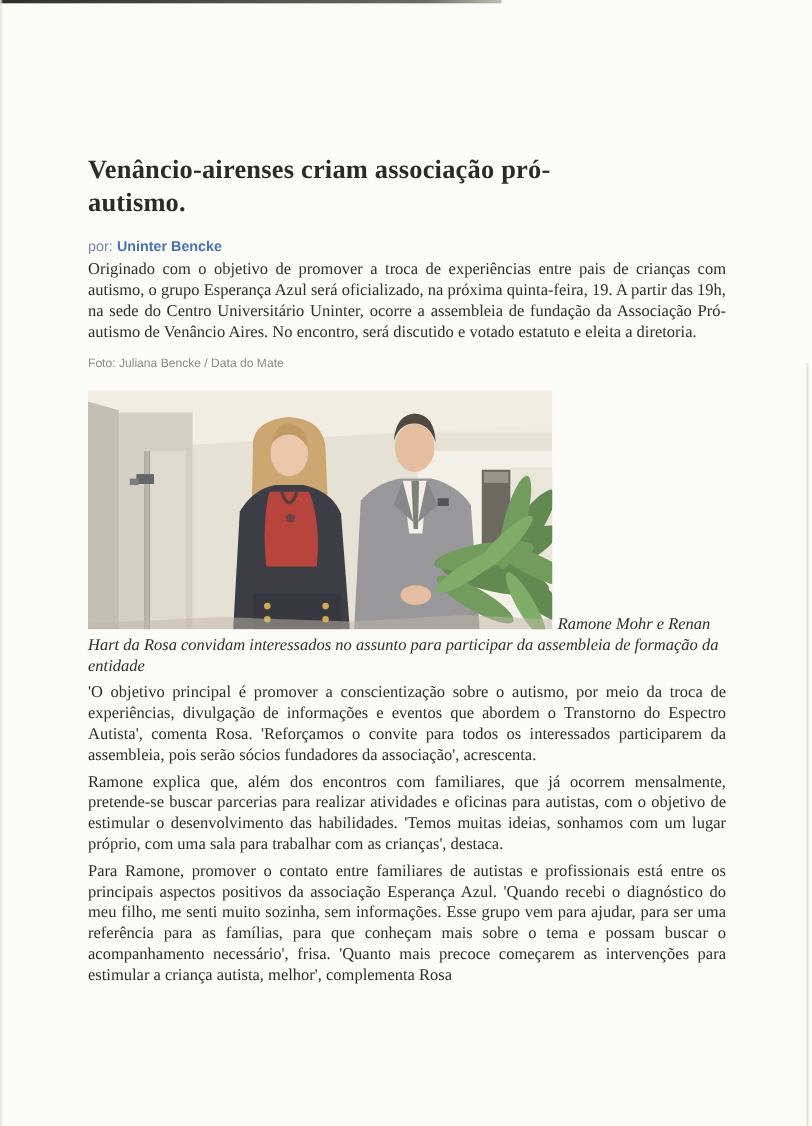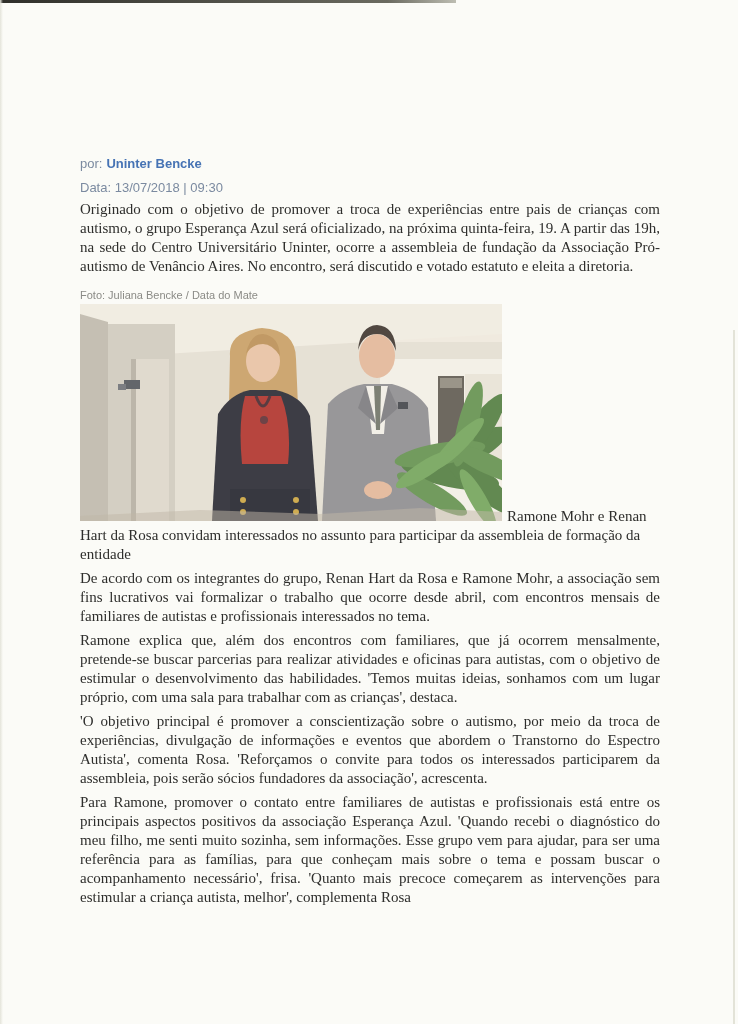--- a/index.html
+++ b/index.html
@@ -64,50 +64,51 @@
     text-align: justify;
     color: #2e2e2c;
   }
   .photo-credit {
     margin-top: 13px;
     font-family: "Liberation Sans", sans-serif;
     font-size: 11px;
     color: #8b8b86;
   }
   .photo-block {
-    margin-top: 3px;
+    margin-top: 18px;
     font-size: 15px;
     line-height: 19px;
     color: #2e2e2c;
+    font-style: italic;
   }
   .photo-frame {
     display: inline-block;
     width: 422px;
     height: 217px;
     margin-right: 5px;
     vertical-align: baseline;
     line-height: 0;
   }
   .photo-frame svg { display: block; }
 </style>
 </head>
 <body>
 
 <div class="scan-edge-top"></div>
 <div class="scan-edge-left"></div>
 <div class="scan-edge-right"></div>
 
 <div class="content">
 
+  <h1 class="title">Venâncio-airenses criam associação pró-autismo.</h1>
 
   <div class="byline">
     <span>por:</span><a class="author">Uninter Bencke</a>
   </div>
 
-  <div class="dateline">Data: 13/07/2018 | 09:30</div>
 
   <p class="body-par">Originado com o objetivo de promover a troca de experiências entre pais de crianças com autismo, o grupo Esperança Azul será oficializado, na próxima quinta-feira, 19. A partir das 19h, na sede do Centro Universitário Uninter, ocorre a assembleia de fundação da Associação Pró-autismo de Venâncio Aires. No encontro, será discutido e votado estatuto e eleita a diretoria.</p>
 
   <div class="photo-credit">Foto: Juliana Bencke / Data do Mate</div>
 
   <div class="photo-block">
     <span class="photo-frame"><svg width="422" height="217" viewBox="0 0 422 217" xmlns="http://www.w3.org/2000/svg">
 
       <rect x="0" y="0" width="422" height="217" fill="#e3ded2"></rect>
       <rect x="0" y="0" width="422" height="38" fill="#eee9dd"></rect>
@@ -179,18 +180,17 @@
         <ellipse cx="398" cy="195" rx="34" ry="8" transform="rotate(60 398 195)"></ellipse>
         <ellipse cx="345" cy="165" rx="34" ry="8" transform="rotate(-32 345 165)"></ellipse>
       </g>
 
       <polygon points="0,217 422,217 422,208 340,204 240,210 120,206 0,212" fill="#b8ae9e" opacity="0.5"></polygon>
 
       <rect x="0" y="0" width="422" height="217" fill="#fdf8ee" opacity="0.12"></rect>
     </svg></span><span>Ramone Mohr e Renan Hart da Rosa convidam interessados no assunto para participar da assembleia de formação da entidade</span>
   </div>
 
-  <p class="body-par">De acordo com os integrantes do grupo, Renan Hart da Rosa e Ramone Mohr, a associação sem fins lucrativos vai formalizar o trabalho que ocorre desde abril, com encontros mensais de familiares de autistas e profissionais interessados no tema.</p>
+  <p class="body-par">'O objetivo principal é promover a conscientização sobre o autismo, por meio da troca de experiências, divulgação de informações e eventos que abordem o Transtorno do Espectro Autista', comenta Rosa. 'Reforçamos o convite para todos os interessados participarem da assembleia, pois serão sócios fundadores da associação', acrescenta.</p>
   <p class="body-par">Ramone explica que, além dos encontros com familiares, que já ocorrem mensalmente, pretende-se buscar parcerias para realizar atividades e oficinas para autistas, com o objetivo de estimular o desenvolvimento das habilidades. 'Temos muitas ideias, sonhamos com um lugar próprio, com uma sala para trabalhar com as crianças', destaca.</p>
-  <p class="body-par">'O objetivo principal é promover a conscientização sobre o autismo, por meio da troca de experiências, divulgação de informações e eventos que abordem o Transtorno do Espectro Autista', comenta Rosa. 'Reforçamos o convite para todos os interessados participarem da assembleia, pois serão sócios fundadores da associação', acrescenta.</p>
   <p class="body-par">Para Ramone, promover o contato entre familiares de autistas e profissionais está entre os principais aspectos positivos da associação Esperança Azul. 'Quando recebi o diagnóstico do meu filho, me senti muito sozinha, sem informações. Esse grupo vem para ajudar, para ser uma referência para as famílias, para que conheçam mais sobre o tema e possam buscar o acompanhamento necessário', frisa. 'Quanto mais precoce começarem as intervenções para estimular a criança autista, melhor', complementa Rosa</p>
 
 </div>
 
 </body></html>

